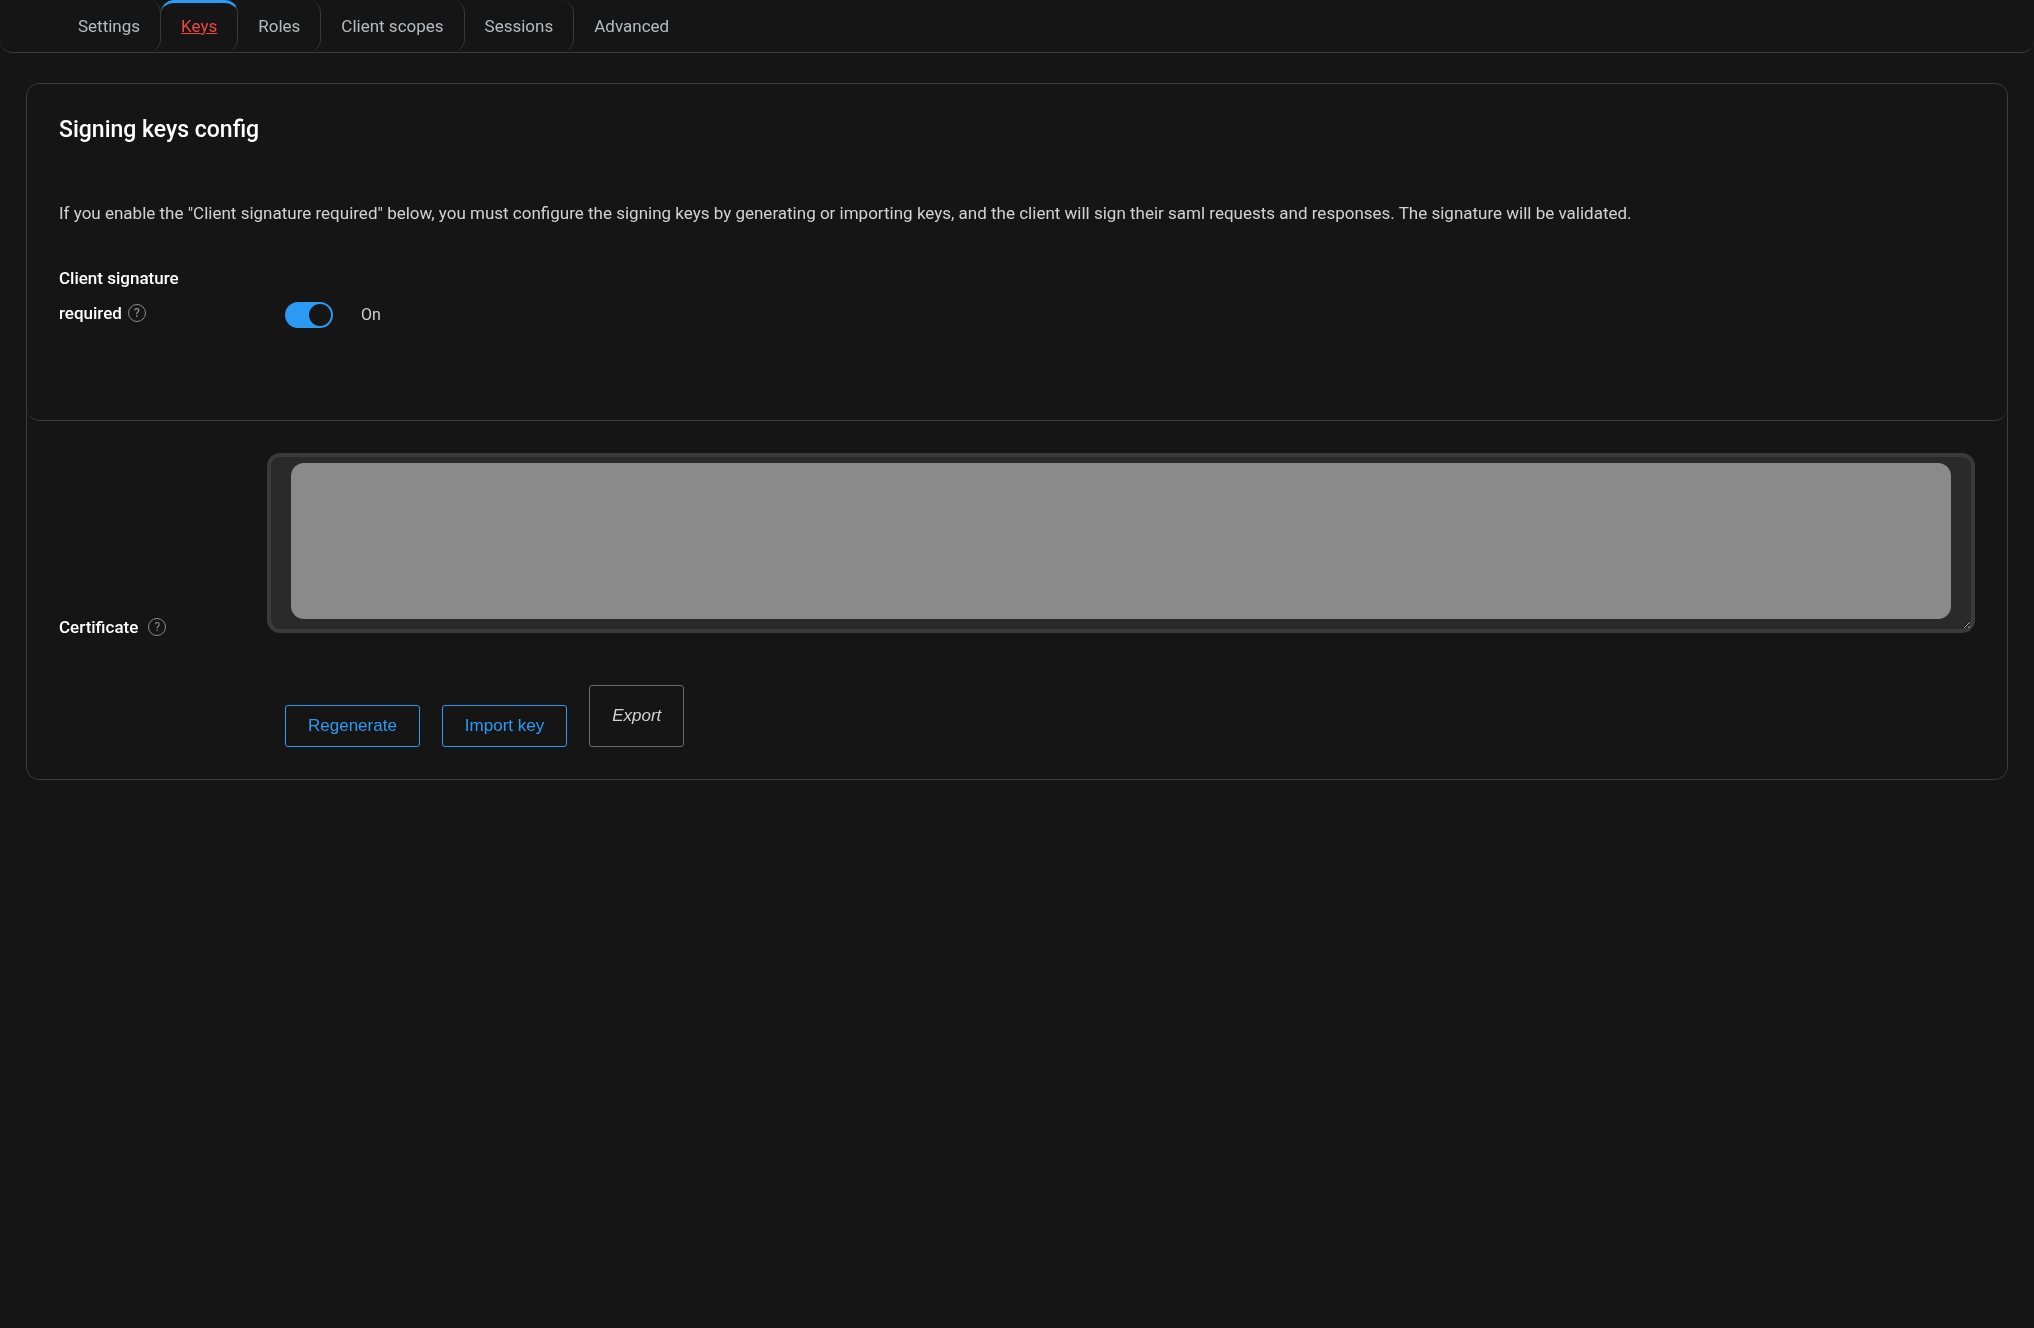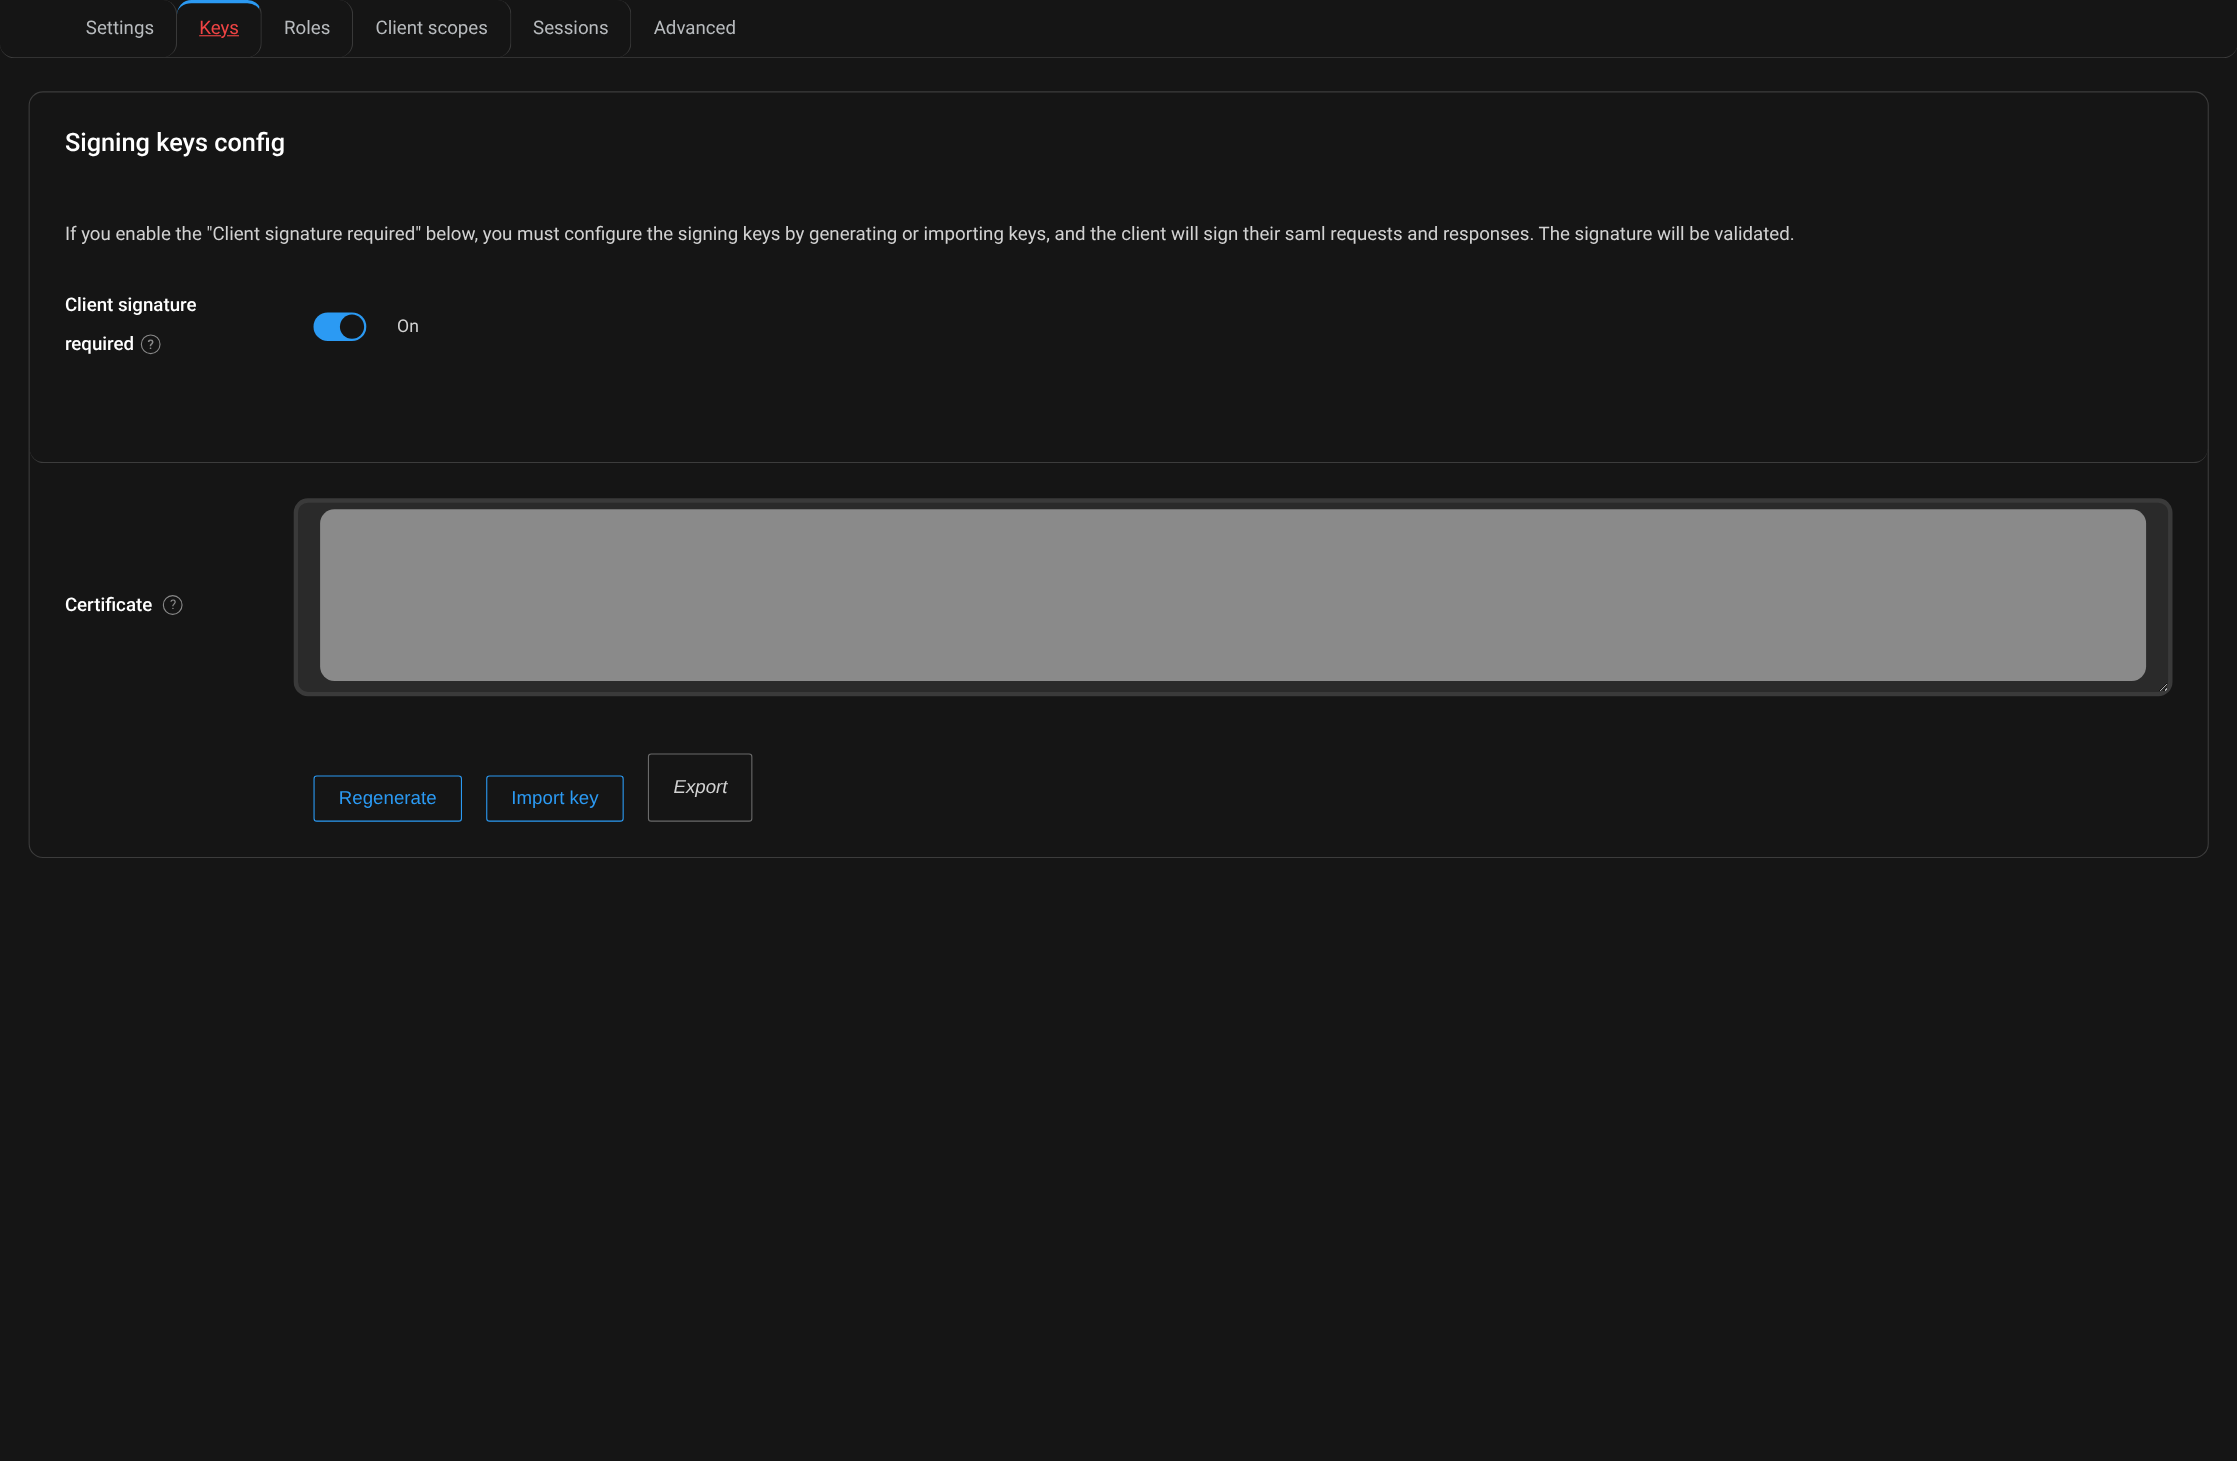--- a/index.html
+++ b/index.html
@@ -53,21 +53,21 @@
       margin-bottom: 56px;
     }
     .section-description {
       color: #d2d2d2;
       font-size: 17px;
       line-height: 1.7;
       margin-bottom: 36px;
     }
     .form-row {
       display: flex;
-      align-items: center;
+      align-items: flex-end;
       gap: 36px;
       margin-bottom: 60px;
     }
     .form-label {
       color: #ffffff;
       font-weight: 500;
       font-size: 17px;
       width: 190px;
       line-height: 1.7;
       display: flex;
@@ -112,21 +112,21 @@
     }
     .toggle-label {
       color: #d2d2d2;
       font-size: 16px;
     }
     .section-bottom {
       padding: 32px;
     }
     .cert-row {
       display: flex;
-      align-items: center;
+      align-items: flex-end;
       gap: 18px;
       margin-bottom: 48px;
     }
     .cert-label-wrapper {
       width: 190px;
       padding-top: 10px;
       display: flex;
       align-items: center;
       gap: 10px;
     }

